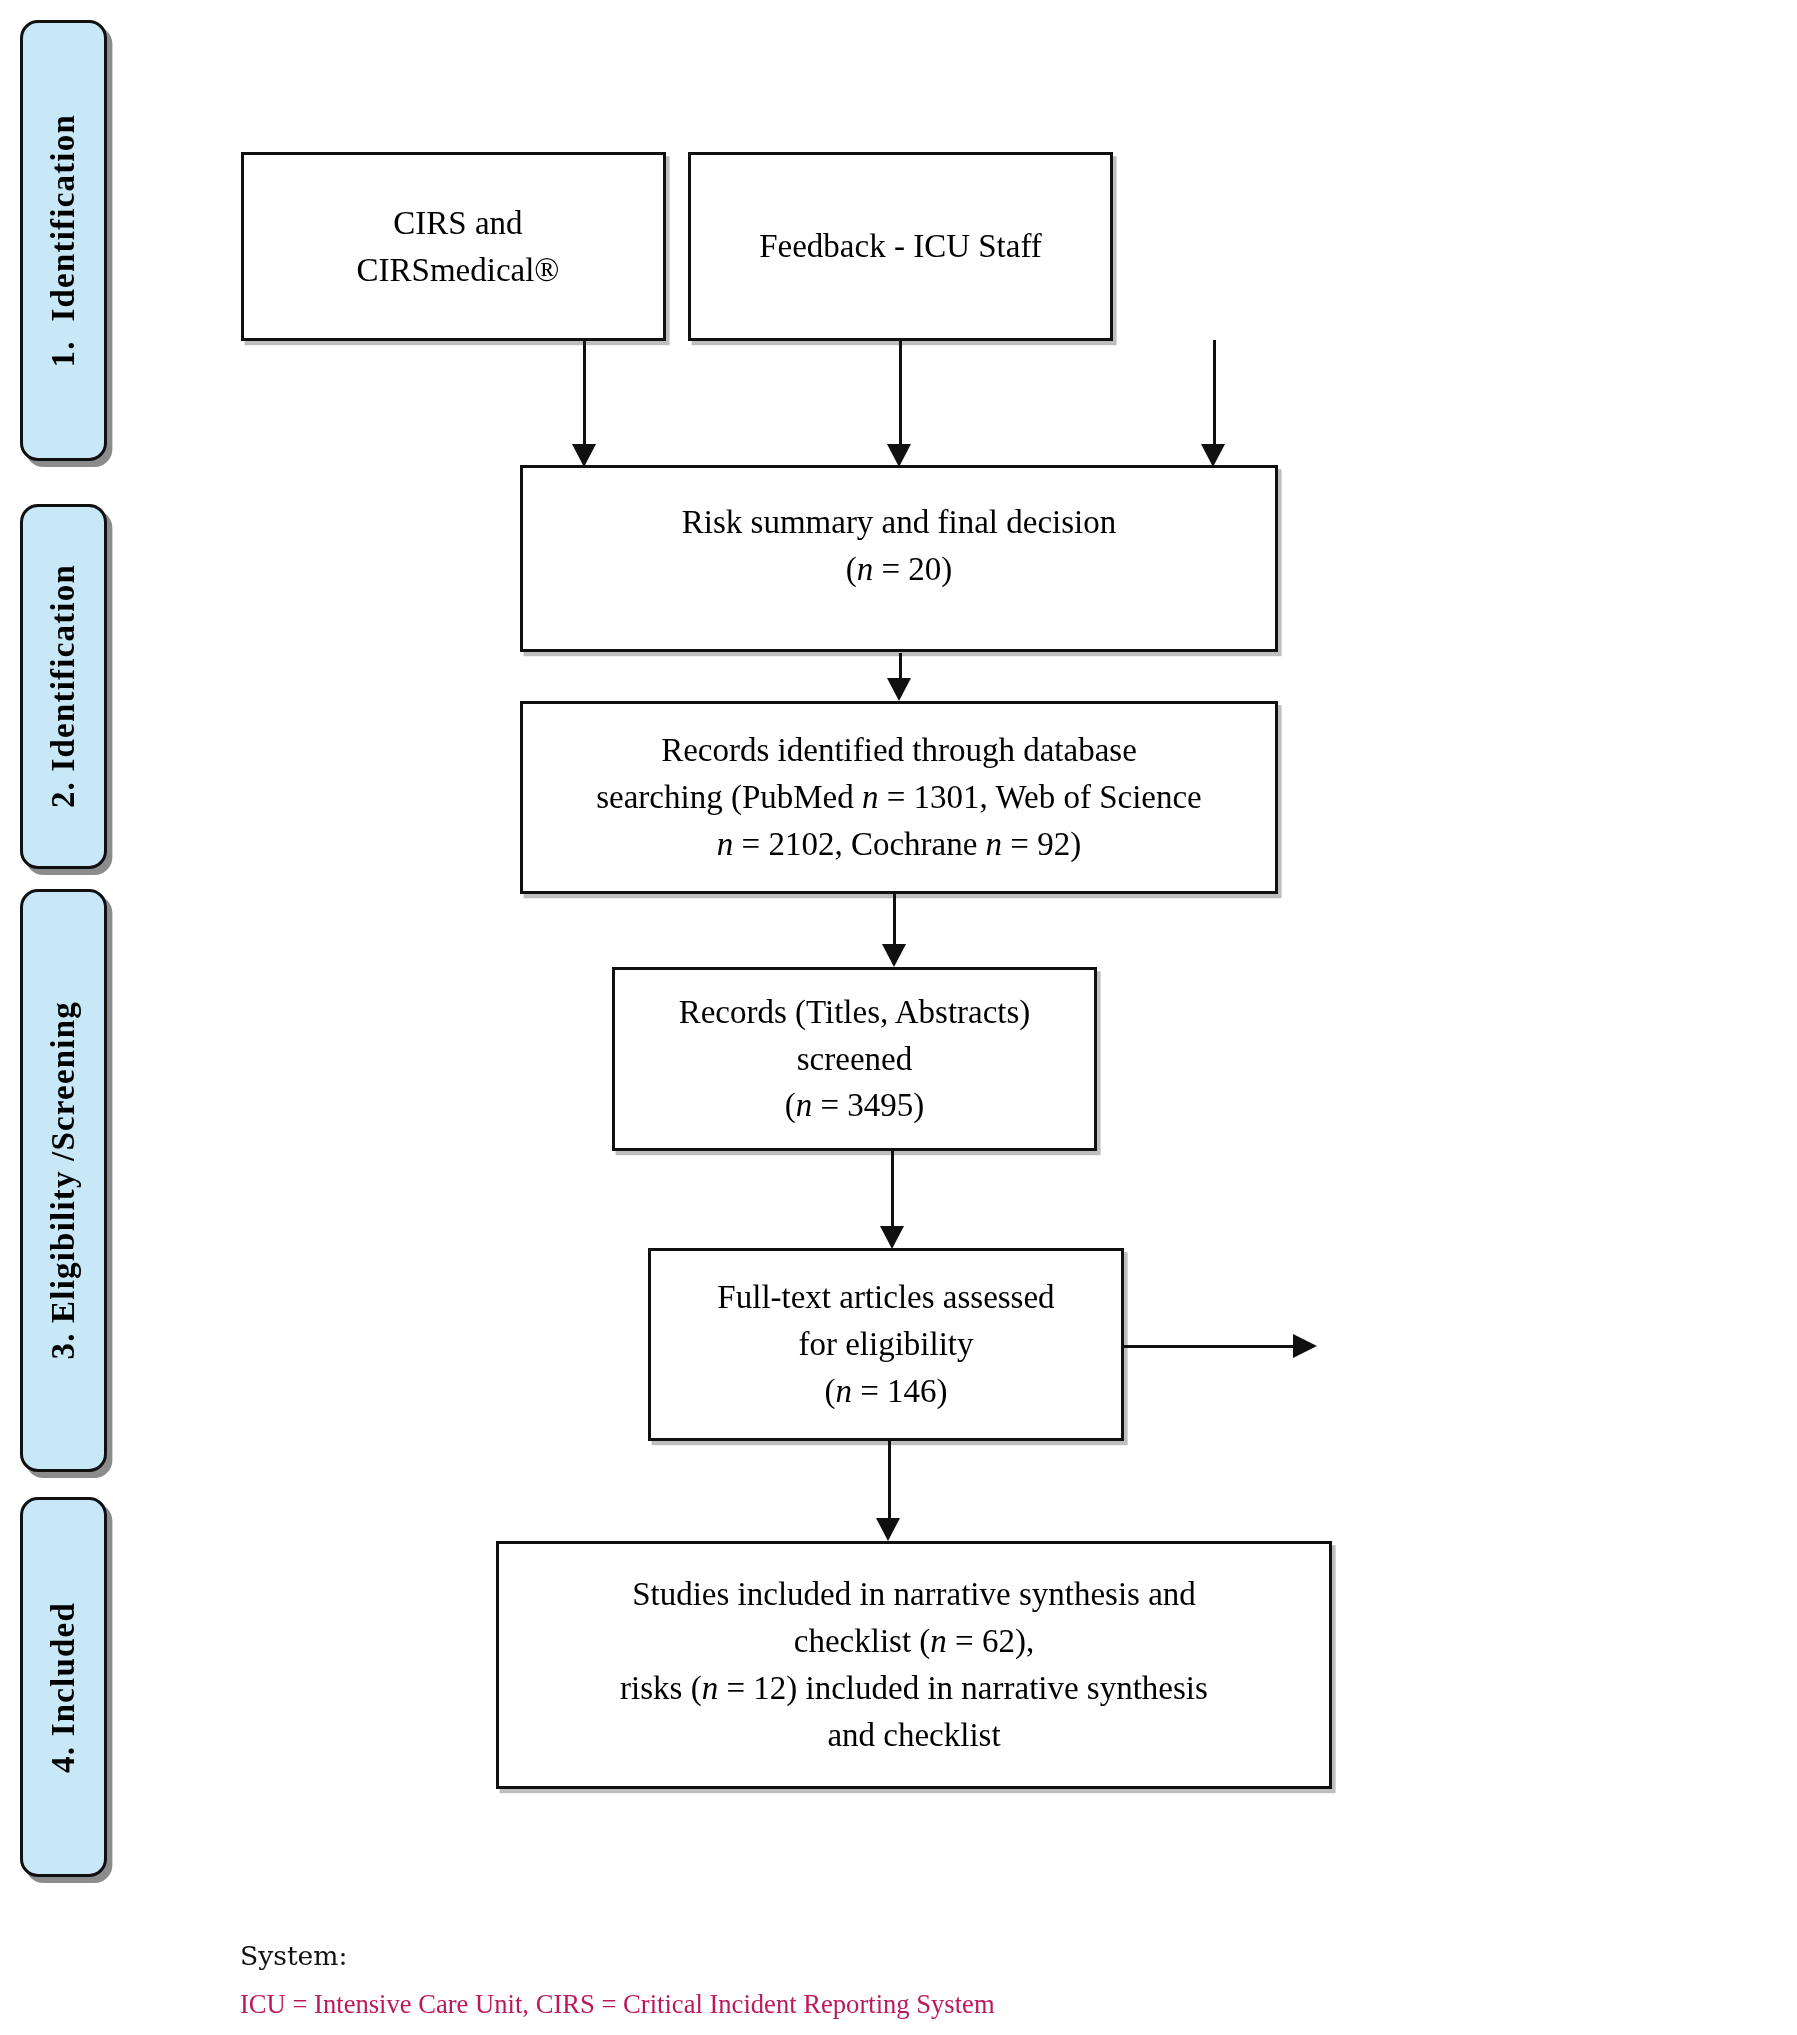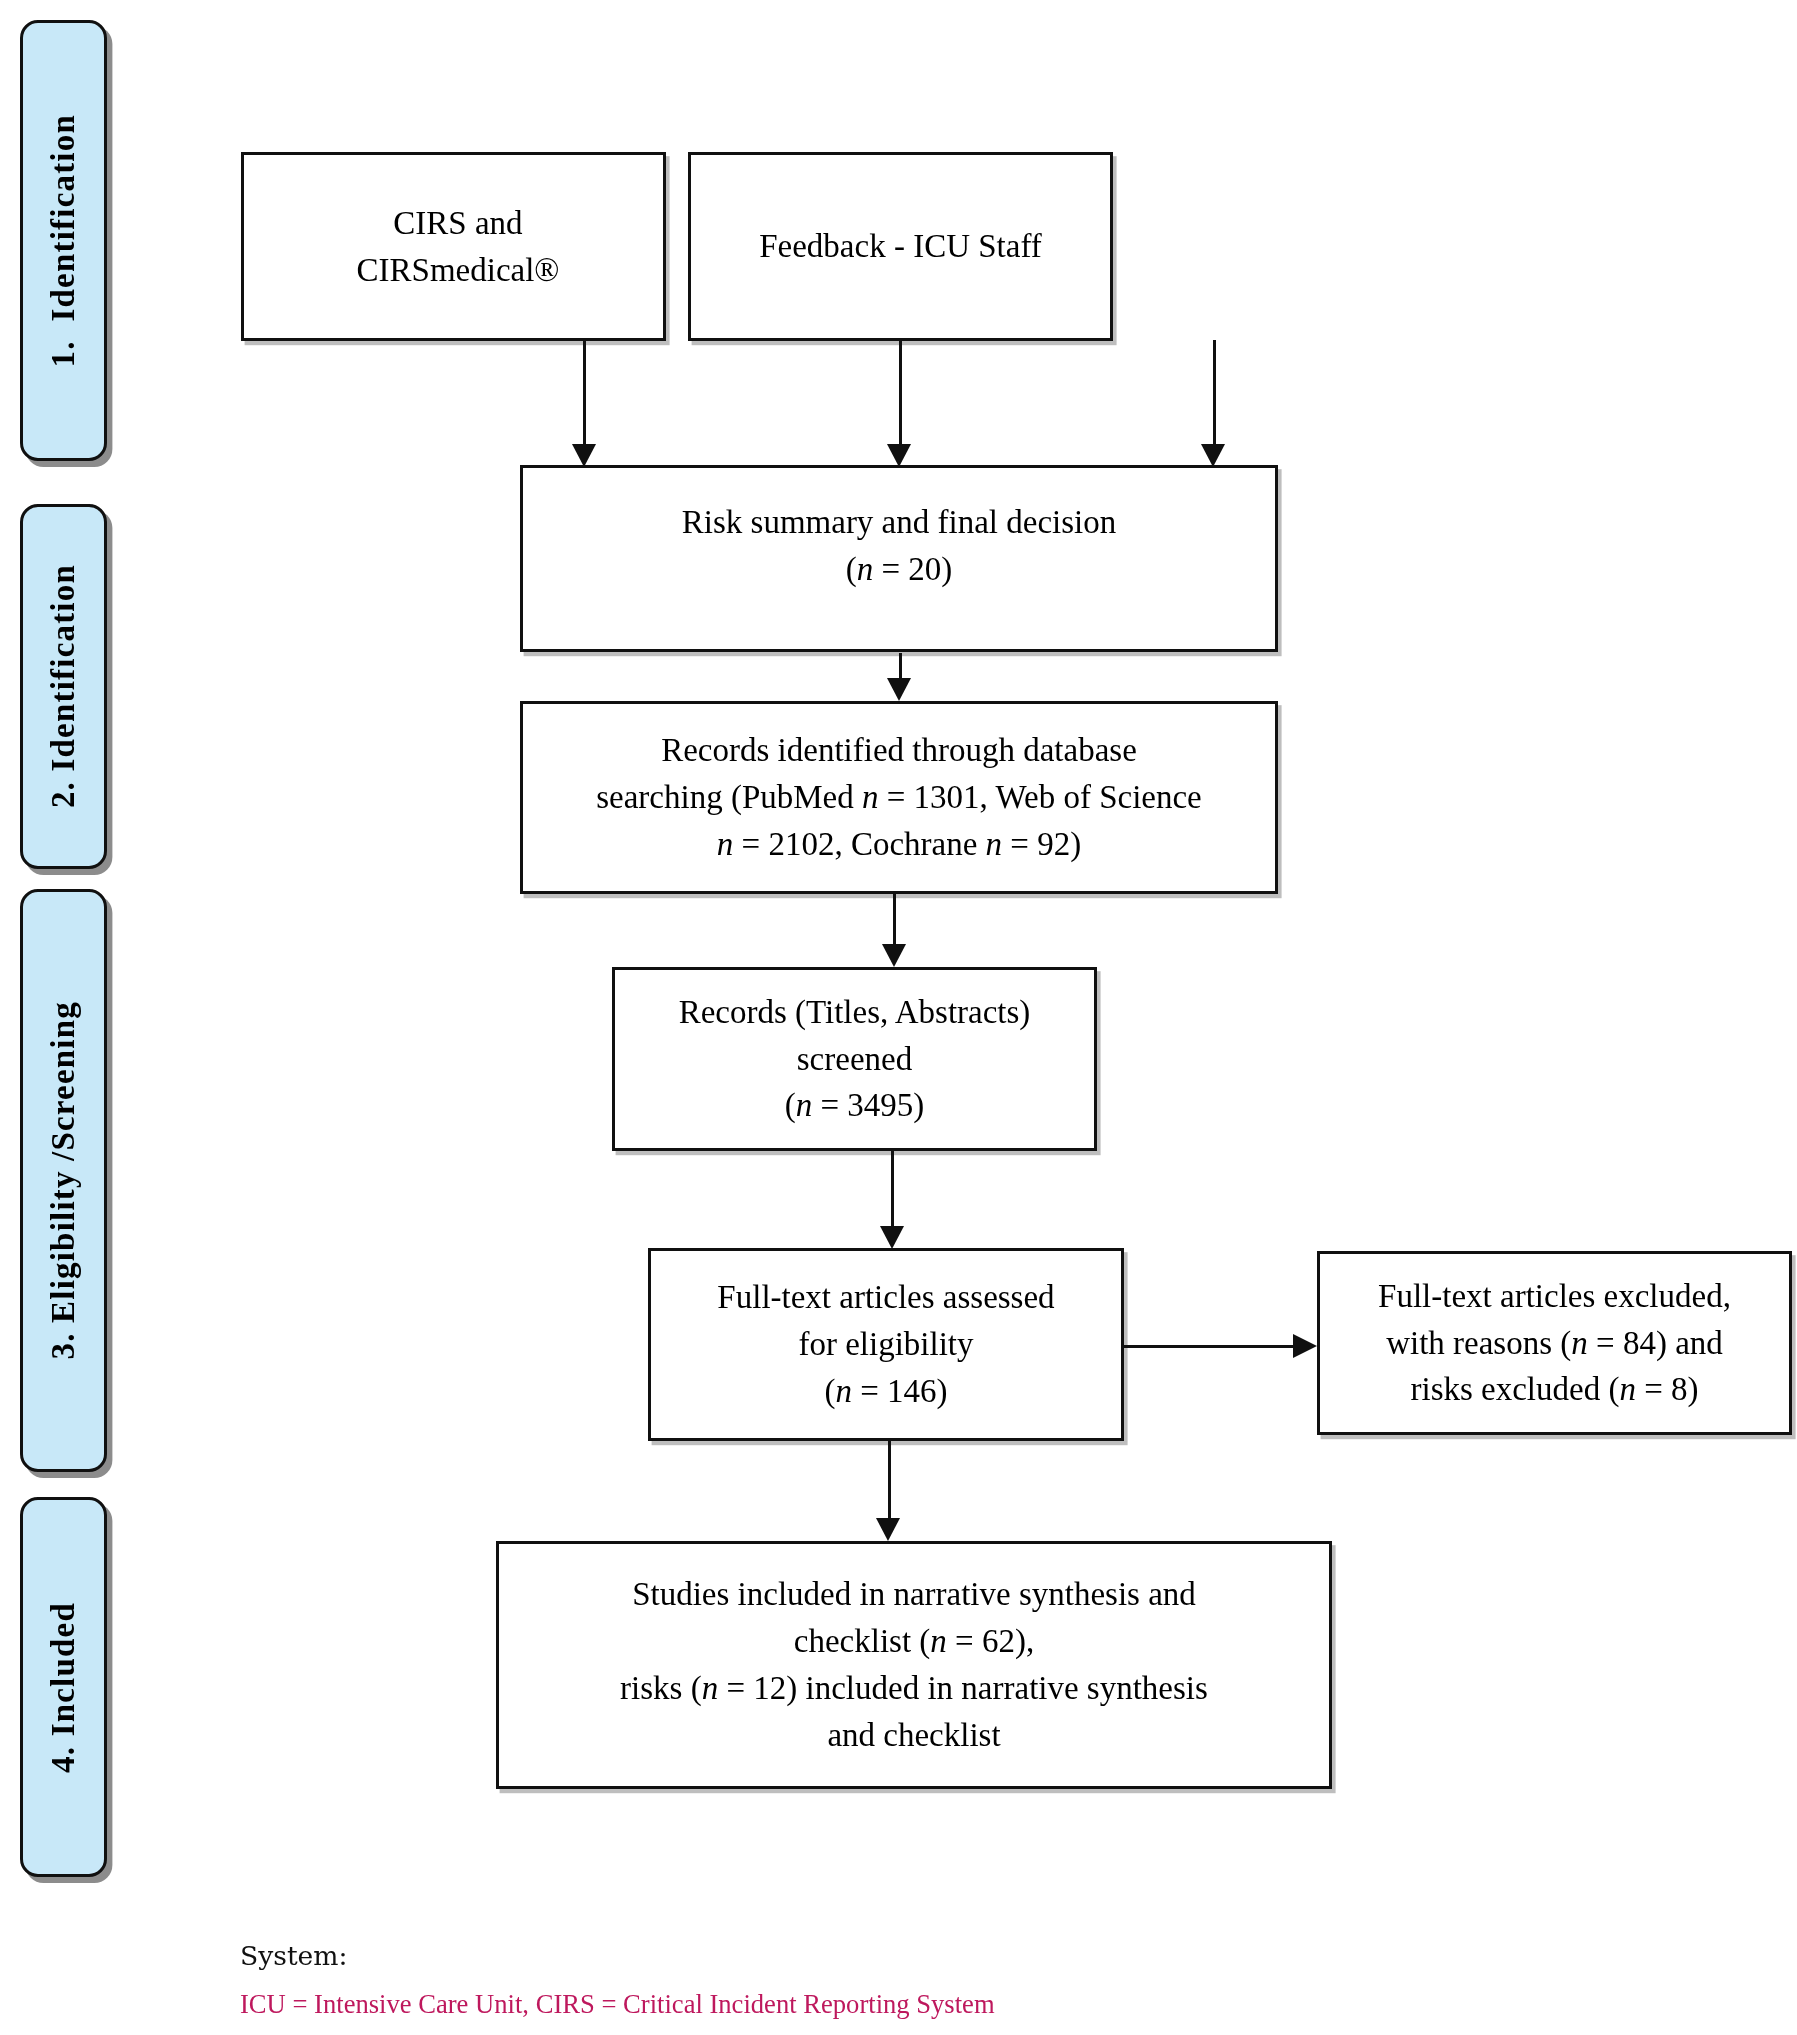--- a/index.html
+++ b/index.html
@@ -95,23 +95,20 @@
   <div class="vshaft" style="left:891px;top:1151px;height:77px;"></div>
   <div class="vhead" style="left:880px;top:1226px;"></div>
 
   <div class="flowbox" style="left:648px;top:1248px;width:476px;height:193px;">
     <div>Full-text articles assessed<br>for eligibility<br>(<i>n</i> = 146)</div>
   </div>
 
   <div class="hshaft" style="left:1124px;top:1345px;width:172px;"></div>
   <div class="hhead" style="left:1293px;top:1334px;"></div>
 
-  <div class="flowbox" style="left:1317px;top:1251px;width:475px;height:184px;">
-    <div>Full-text articles excluded,<br>with reasons (<i>n</i> = 84) and<br>risks excluded (<i>n</i> = 8)</div>
-  </div>
 
   <div class="vshaft" style="left:888px;top:1441px;height:79px;"></div>
   <div class="vhead" style="left:876px;top:1518px;"></div>
 
   <div class="flowbox" style="left:496px;top:1541px;width:836px;height:248px;">
     <div>Studies included in narrative synthesis and<br>checklist (<i>n</i> = 62),<br>risks (<i>n</i> = 12) included in narrative synthesis<br>and checklist</div>
   </div>
 
   <div class="legend-heading">System:</div>
   <div class="legend-abbr">ICU = Intensive Care Unit, CIRS = Critical Incident Reporting System</div>

